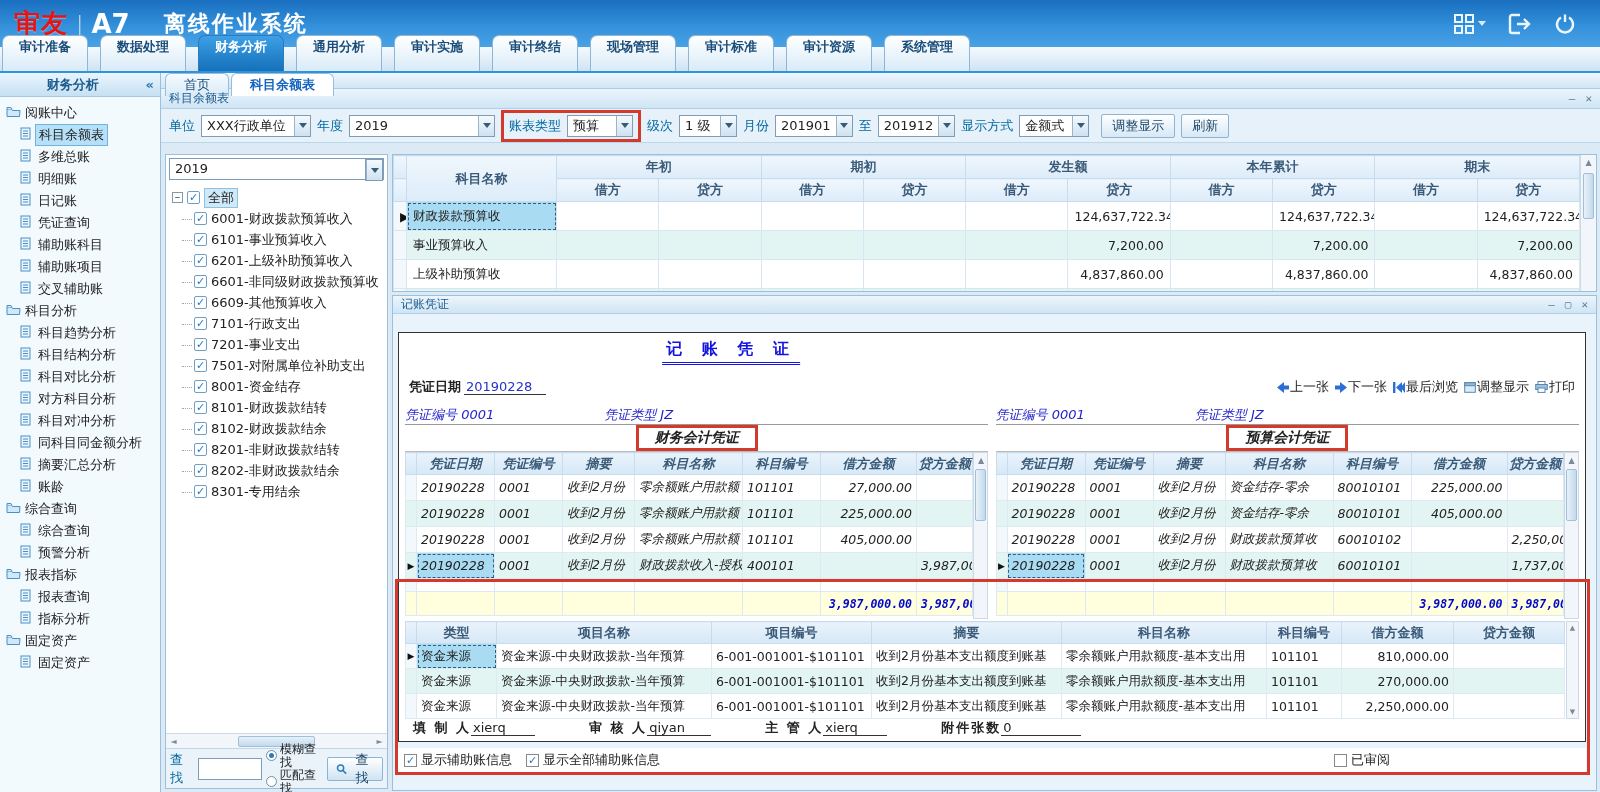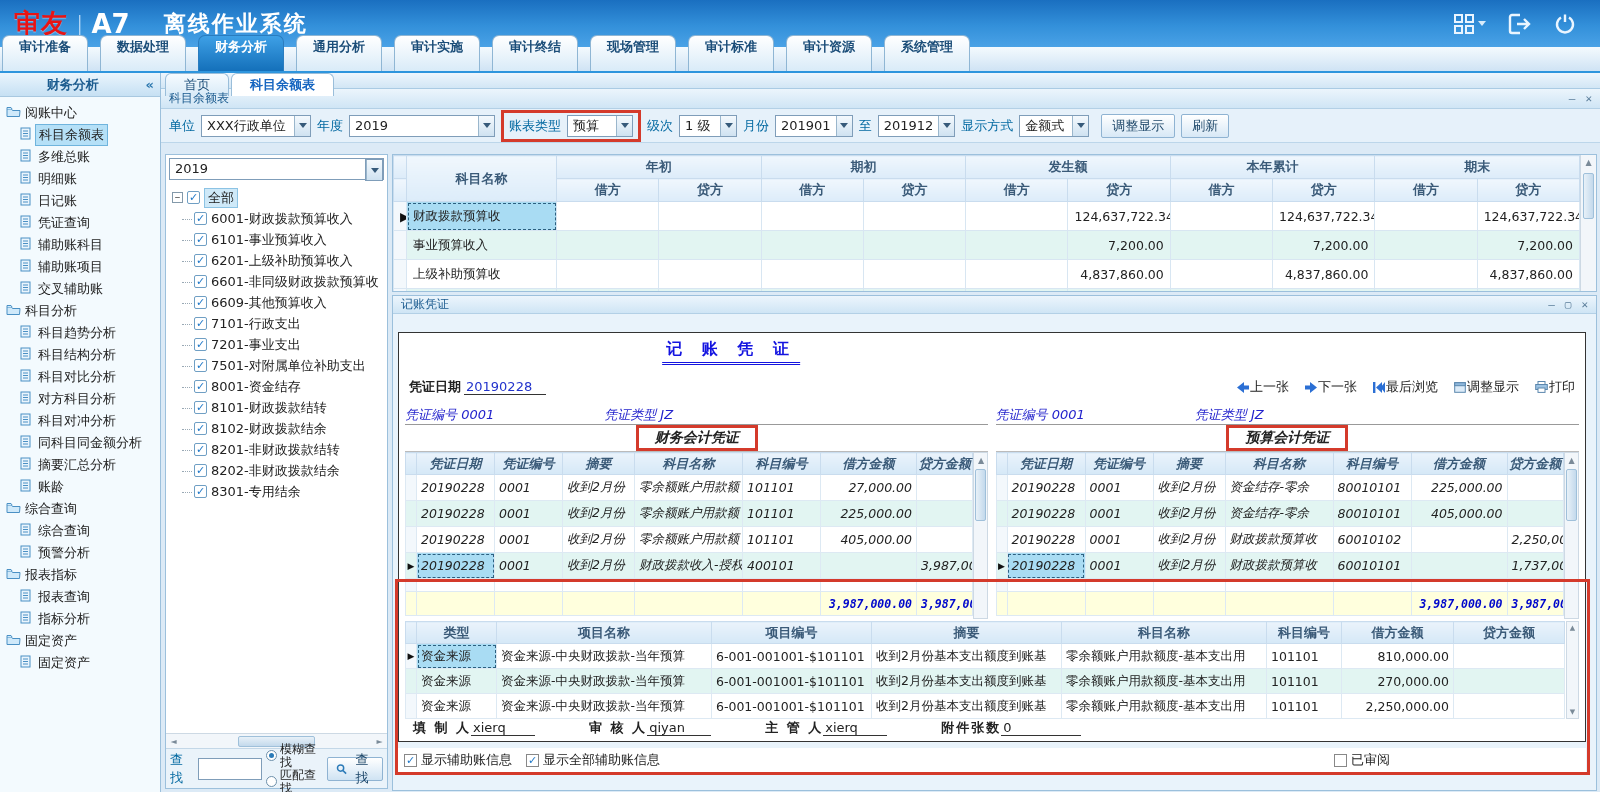--- a/index.html
+++ b/index.html
@@ -112,21 +112,21 @@
   .vscroll .thumb { position:absolute; left:2px; right:2px; top:18px; height:46px; background:linear-gradient(90deg,#e8f1f8,#c3d9ec); border:1px solid #9fc0da; border-radius:2px; cursor:pointer;}
 
   
   .voucher-panel { position:absolute; left:0; right:0; top:141px; bottom:1px; border:1px solid #9cc0dc; background:#e9f3fb; }
   .vdoc { position:absolute; left:5px; right:10px; top:36px; height:410px; background:#fff; border:1px solid #333; }
   .vdoc-title { position:absolute; top:6px; left:28%; transform:translateX(-50%); color:#1414e0; font-weight:bold; font-size:16px;
     letter-spacing:7px; border-bottom:3px double #1414e0; padding:0 4px 2px 4px; }
   .date-row { position:absolute; top:44px; left:10px; right:10px; height:20px; display:flex; align-items:center; }
   .date-label { font-size:13px; font-weight:bold; color:#222; }
   .date-val { color:#2233cc; font-size:13px; border-bottom:1px solid #333; padding:0 14px 0 2px; margin-left:3px; }
-  .vnav { margin-left:auto; display:flex; align-items:center; gap:16px; font-size:13px; color:#222; }
+  .vnav { margin-left:auto; display:flex; align-items:center; gap:6px; font-size:13px; color:#222; }
   .vnav .nav-link { display:inline-flex; align-items:center; gap:1px; cursor:pointer; }
   .vnav svg { display:block; }
 
   .vcols { position:absolute; top:72px; left:6px; right:6px; height:214px; display:flex; justify-content:space-between;font-style:italic; }
   .vsection { width:49.7%; position:relative; }
   .vmeta { height:20px; display:flex; align-items:center; color:#2222cc; font-size:13px; border-bottom:1px solid #999; }
   .vmeta .m2 { margin-left:110px; }
   .vtitle-row { height:27px; display:flex; align-items:center; justify-content:center; border-bottom:1px solid #bbb; }
   .vtitle { border:3px solid #d43a2b; padding:1px 16px; font-weight:bold; font-size:14px; color:#222; }
   table.vgrid { border-collapse:collapse; table-layout:fixed; width:calc(100% - 15px); }

